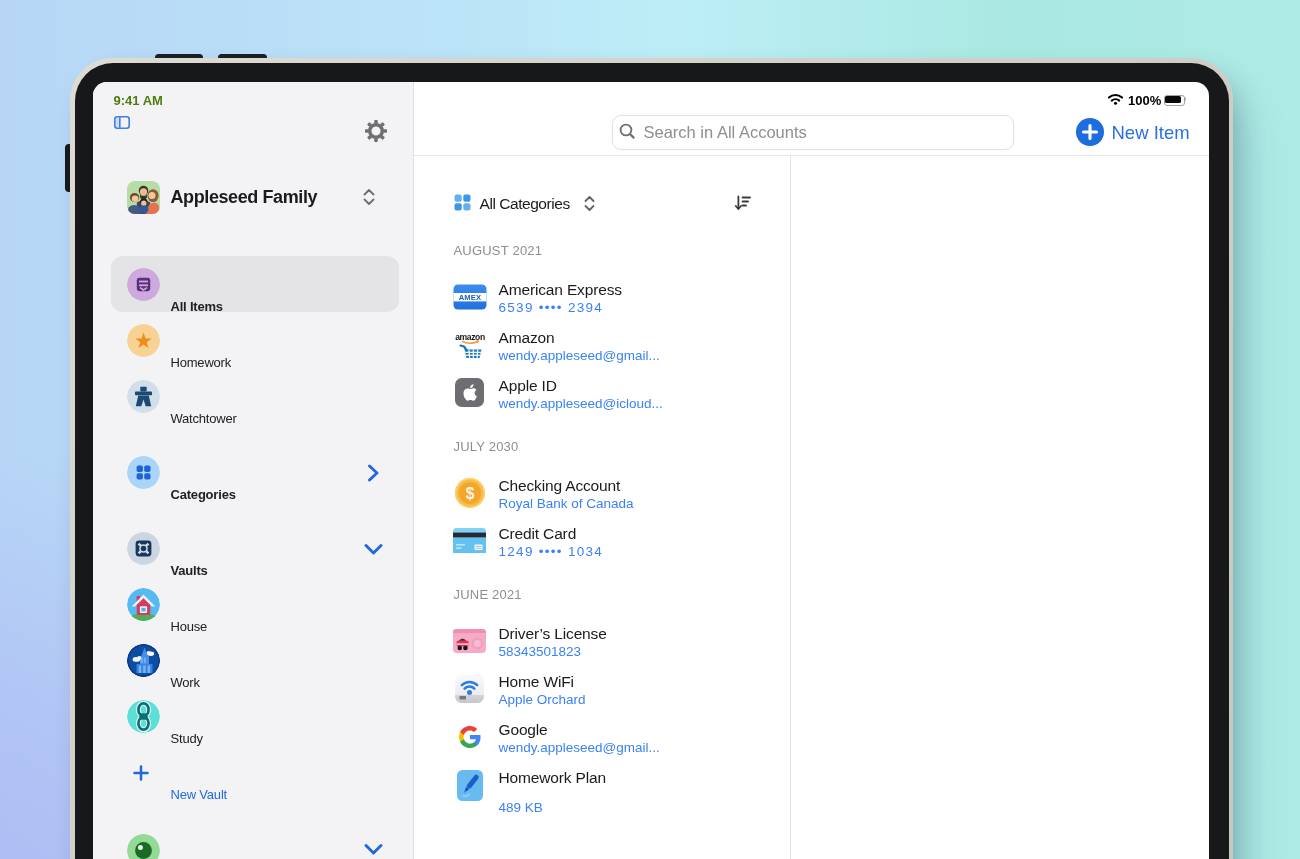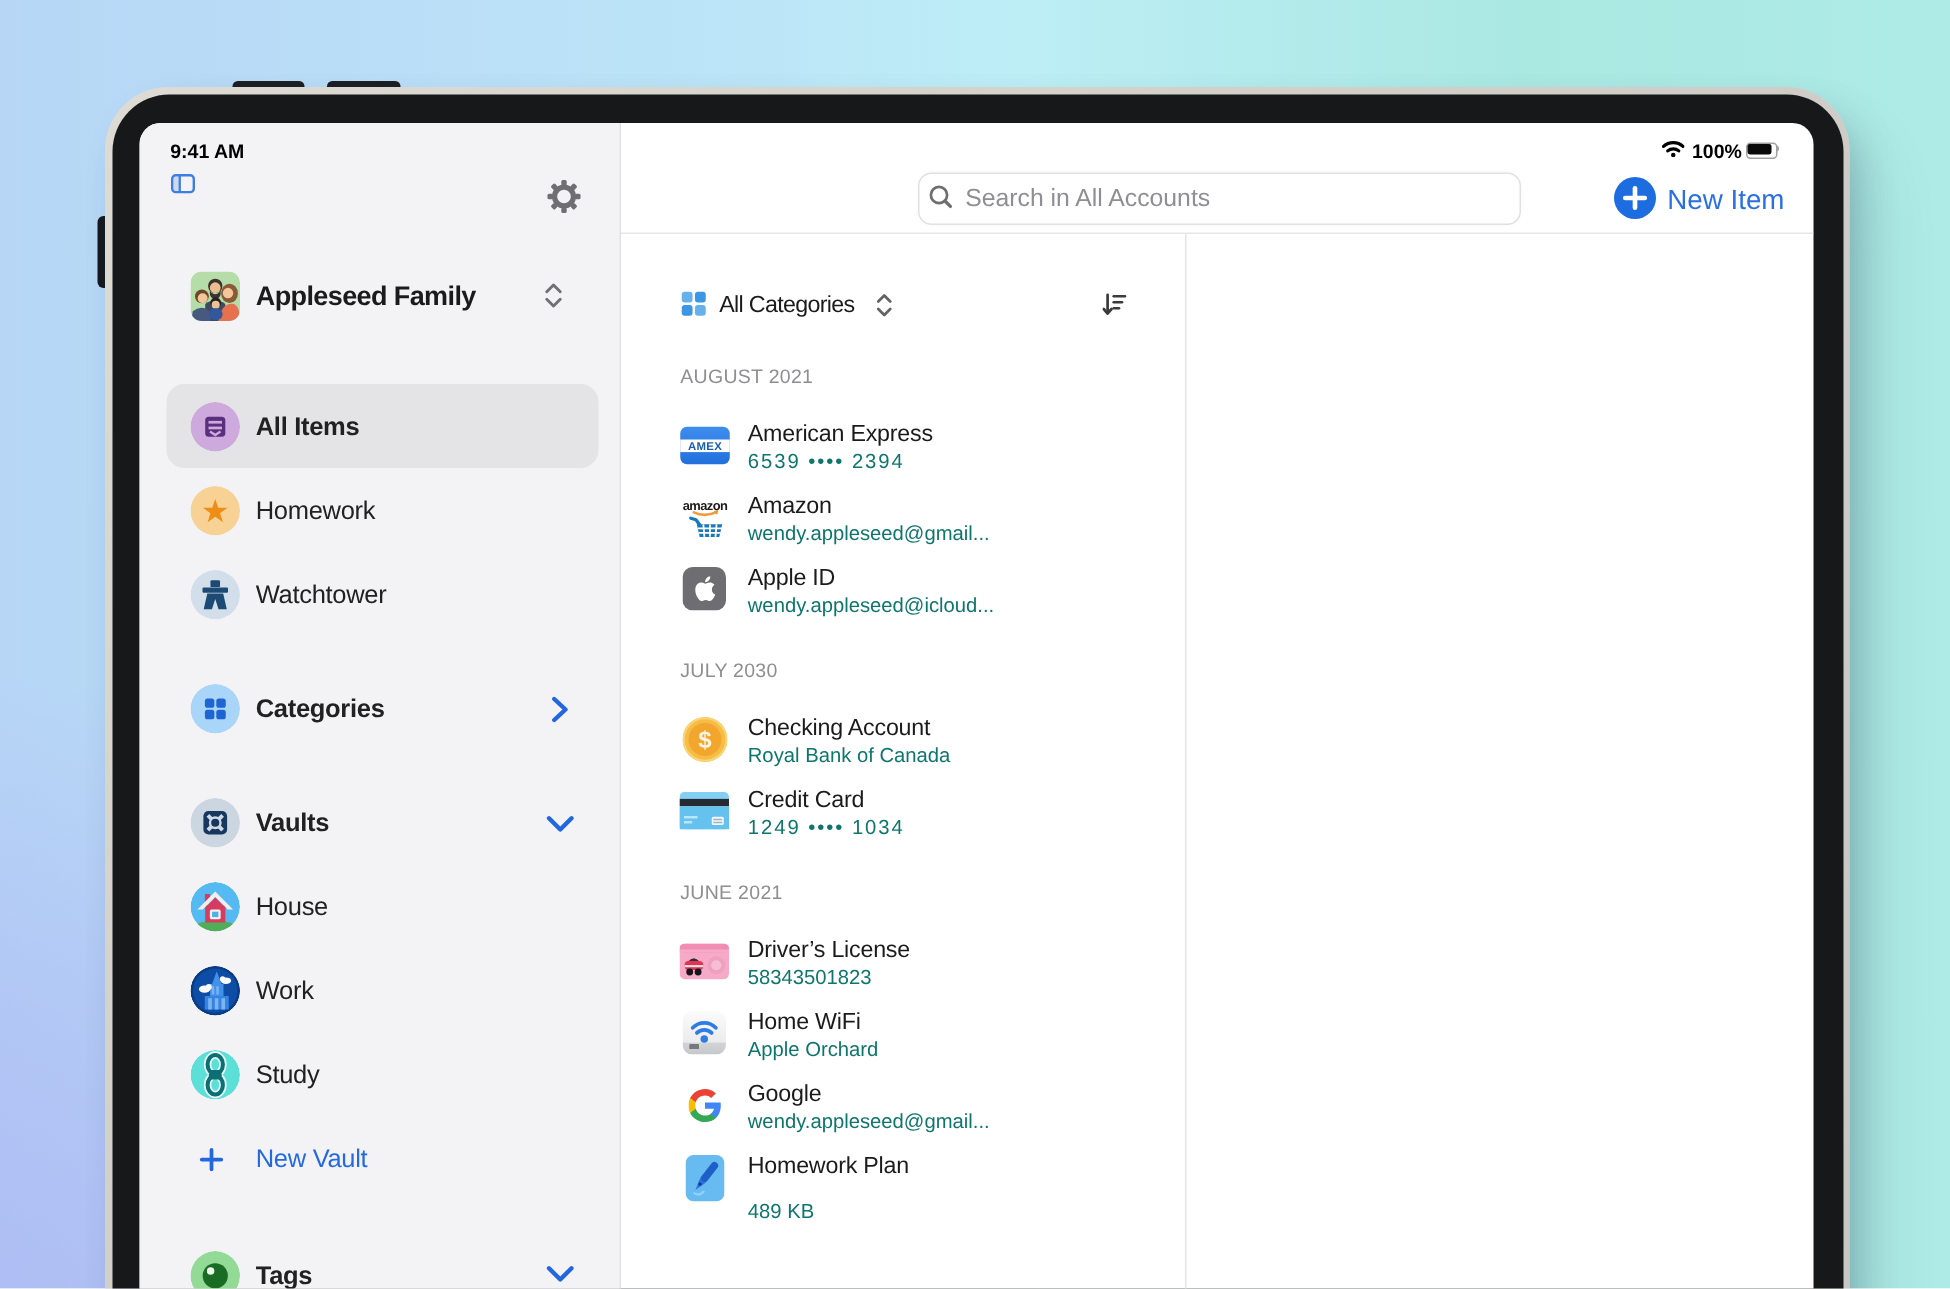--- a/index.html
+++ b/index.html
@@ -22,29 +22,29 @@
     background:#ffffff;border-radius:14px;overflow:hidden;}
   
   .sidebar{position:absolute;left:0;top:0;width:320px;bottom:0;background:#f3f3f5;}
   .vdiv1{position:absolute;left:320px;top:0;width:1px;bottom:0;background:#e0e0e2;}
   .vdiv2{position:absolute;left:697px;top:74px;width:1px;bottom:0;background:#e4e4e6;}
   .hdiv{position:absolute;left:321px;top:73.5px;right:0;height:1px;background:#e7e7e9;}
   .abs{position:absolute;}
   .t-dark{color:#1b1b1d;}
   .t-blue{color:#2569de;}
   
-  .time{left:21px;top:11.5px;font-size:13px;font-weight:700;color:#000000;}
+  .time{left:21px;top:11.5px;font-size:13px;font-weight:700;color:#4d7c0f;}
   
   .row-ic{position:absolute;left:34px;width:33px;height:33px;border-radius:50%;}
-  .srow{position:absolute;left:78px;font-size:17px;color:#212123;letter-spacing:-0.2px;}
+  .srow{position:absolute;left:78px;font-size:13px;color:#212123;letter-spacing:-0.2px;margin-top:24px;}
   .pill{position:absolute;left:18px;top:174px;width:288px;height:56px;border-radius:12px;background:#e4e3e6;}
   
   .lhead{position:absolute;left:361px;font-size:13px;color:#8e8e93;letter-spacing:0.2px;}
   .ltitle{position:absolute;left:406px;font-size:15.5px;color:#1b1b1d;letter-spacing:-0.15px;}
-  .lsub{position:absolute;left:406px;font-size:13.5px;color:#0f766e;}
+  .lsub{position:absolute;left:406px;font-size:13.5px;color:#3b82f6;}
   .licon{position:absolute;}
   
   .search{position:absolute;left:519px;top:33px;width:400px;height:33px;border:1px solid #e1e1e3;
      border-radius:9px;background:#fff;box-shadow:0 0 3px rgba(0,0,0,0.03);}
   .searchtxt{position:absolute;left:551px;top:41px;font-size:16.5px;color:#8e8e93;}
 </style>
 </head>
 <body>
 <div class="bg"></div>
 

